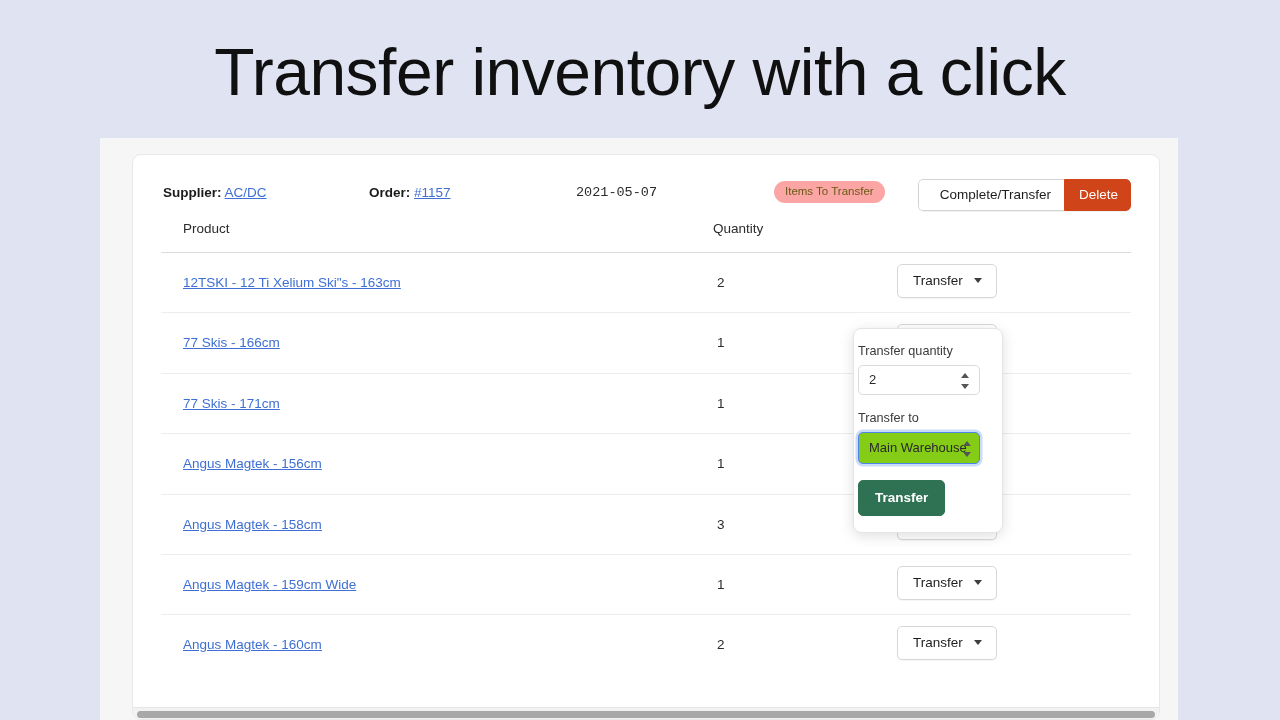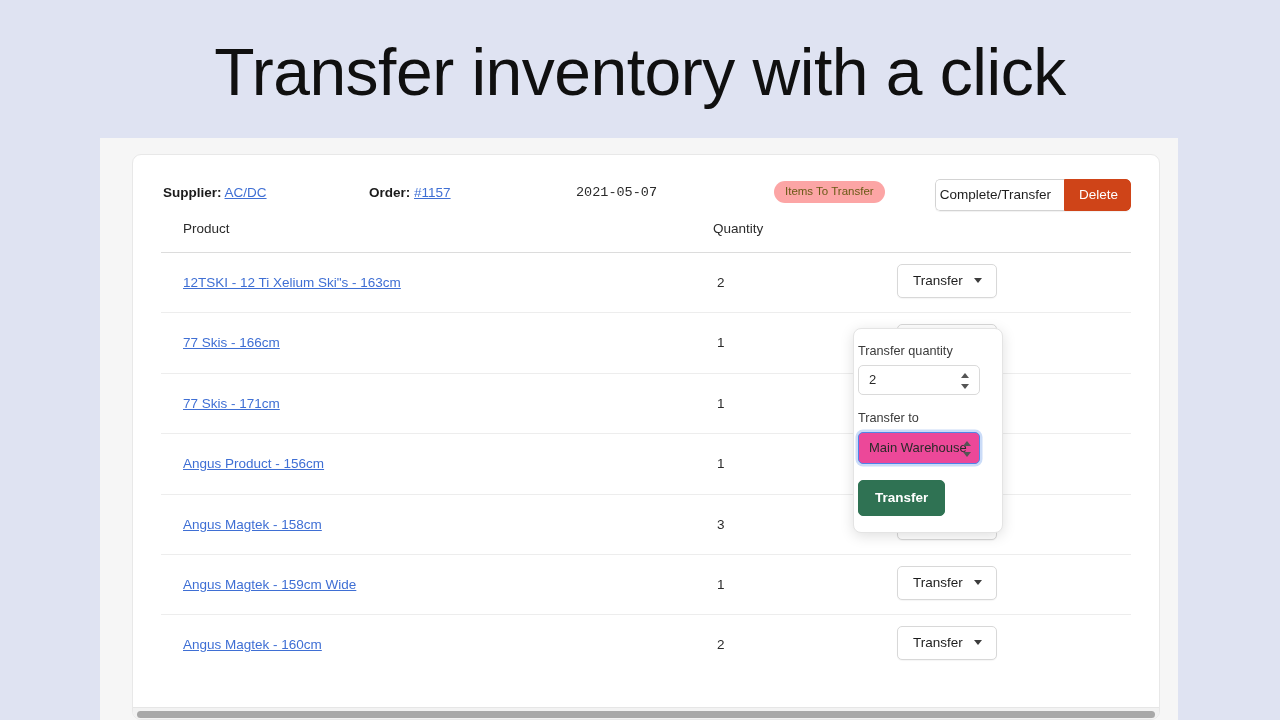--- a/index.html
+++ b/index.html
@@ -139,21 +139,21 @@
     border-radius: 5px;
     overflow: hidden;
     box-shadow: 0 1px 1px rgba(0,0,0,0.06);
   }
   .btn-complete {
     background: #ffffff;
     color: #1d1d1d;
     border: 1px solid #d3d3d3;
     border-right: none;
     font-size: 13.5px;
-    padding: 7px 13px 8px 4px;
+    padding: 7px 13px 8px 21px;
     cursor: pointer;
     font-family: "Liberation Sans", sans-serif;
     border-radius: 5px 0 0 5px;
   }
   .btn-delete {
     background: #cf4418;
     color: #ffffff;
     border: 1px solid #cf4418;
     font-size: 13.5px;
     padding: 7px 12px 8px 14px;
@@ -283,21 +283,21 @@
   .spin .up { top: 0; border-bottom: 5px solid #555; }
   .spin .dn { bottom: 0; border-top: 5px solid #555; }
 
   .sel-input {
     position: relative;
     width: 122px;
     height: 32px;
     border: 1px solid #4e84e8;
     border-radius: 5px;
     box-sizing: border-box;
-    background: #ec4899;
+    background: #84cc16;
     box-shadow: 0 0 0 2.5px rgba(92,145,232,0.32);
   }
   .sel-input .val {
     position: absolute;
     left: 10px;
     top: 7px;
     font-size: 13px;
     color: #2a2a2a;
     white-space: nowrap;
   }
@@ -409,21 +409,21 @@
             <div class="cell-action">
               <button class="btn-transfer">
                 <span>Transfer</span>
                 <span class="caret"></span>
               </button>
             </div>
           </div>
 
           <div class="row">
             <div class="cell-product">
-              <a class="link">Angus Product - 156cm</a>
+              <a class="link">Angus Magtek - 156cm</a>
             </div>
             <div class="cell-qty">1</div>
             <div class="cell-action">
               <button class="btn-transfer">
                 <span>Transfer</span>
                 <span class="caret"></span>
               </button>
             </div>
           </div>
 

